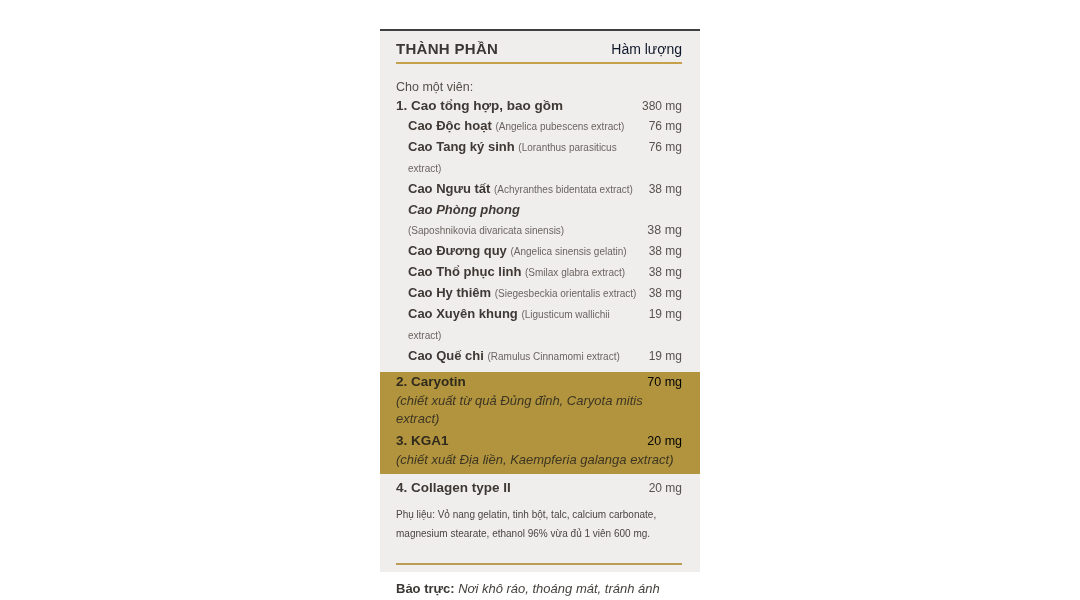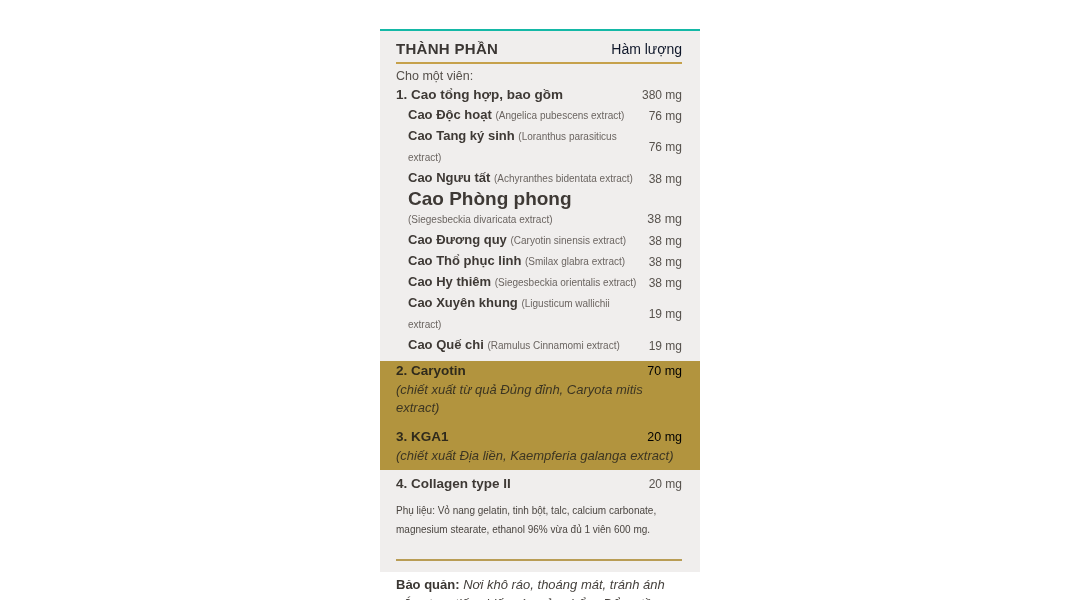--- a/index.html
+++ b/index.html
@@ -9,51 +9,51 @@
     --ink:#3e3935;
     --muted:#6b6561;
     --amt:#57524d;
   }
   *{margin:0;padding:0;box-sizing:border-box;}
   body{background:#ffffff;font-family:"Liberation Sans","DejaVu Sans",sans-serif;}
   .page{position:relative;width:1080px;height:600px;background:#ffffff;overflow:hidden;}
   .panel{
     position:absolute;left:380px;top:29px;width:320px;height:543px;
     background:var(--panel-bg);
-    border-top:2px solid #14b8a6;
+    border-top:2px solid #404040;
     padding:5px 18px 0 16px;
     color:var(--ink);
   }
   .hdr{display:flex;justify-content:space-between;align-items:baseline;line-height:21px;padding-top:2px;}
   .hdr .title{font-weight:bold;font-size:15px;letter-spacing:.3px;color:#3b3734;}
   .hdr .amount-hdr{font-size:14px;color:#0f172a;}
   .gold-rule{height:2px;background:var(--accent);margin-top:2px;}
-  .percap{font-size:12.5px;color:#55504b;line-height:18px;margin-top:3px;}
-  .row{display:flex;align-items:center;line-height:20px;}
+  .percap{font-size:12.5px;color:#55504b;line-height:18px;margin-top:14px;}
+  .row{display:flex;align-items:flex-start;line-height:20px;}
   .row .nm{font-size:13px;}
   .row .b{font-weight:bold;color:var(--ink);}
   .row .sci{font-size:10px;color:var(--muted);}
   .row .amt{margin-left:auto;padding-left:8px;font-size:12px;color:var(--amt);white-space:nowrap;}
   .row.main .b{font-size:13.5px;}
   .row.sub{padding-left:12px;}
   .wraprow{padding-left:12px;}
-  .wraprow .nameline{font-weight:bold;font-size:19px;line-height:20px;color:var(--ink);}
+  .wraprow .nameline{font-weight:bold;font-size:13px;line-height:20px;color:var(--ink);font-style:italic;}
   .wraprow .sciline{display:flex;align-items:baseline;line-height:20px;}
   .wraprow .sci{font-size:10px;color:var(--muted);}
   .wraprow .amt{margin-left:auto;padding-left:8px;font-size:12.5px;color:var(--amt);white-space:nowrap;}
   .band{
     background:var(--highlight);
     margin:5px -18px 0 -16px;
     padding:0 18px 5px 16px;
     color:#332d1e;
   }
   .band .row .b{color:#2f2a1c;font-size:13.5px;}
   .band .row .amt{color:#000000;font-size:12.5px;}
   .band .note{font-size:13px;line-height:18px;color:#3c3522;font-style:italic;}
-  .band .item2{margin-top:10px;}
+  .band .item2{margin-top:3px;}
   .collagen{margin-top:4px;}
   .excipients{margin-top:8px;font-size:10px;line-height:18.5px;color:#4a4540;}
   .divider{height:1.5px;background:#b99d55;margin-top:20px;}
   .careblock{margin-top:14px;font-size:13px;line-height:19px;color:#44403c;}
   .careblock .lbl{font-weight:bold;color:#3b3733;}
   .careblock i{font-style:italic;}
 </style>
 </head>
 <body>
 
@@ -84,27 +84,27 @@
     </div>
 
     <div class="row sub">
       <span class="nm"><span class="b">Cao Ngưu tất</span> <span class="sci">(Achyranthes bidentata extract)</span></span>
       <span class="amt">38 mg</span>
     </div>
 
     <div class="wraprow">
       <div class="nameline">Cao Phòng phong</div>
       <div class="sciline">
-        <span class="sci">(Siegesbeckia divaricata extract)</span>
+        <span class="sci">(Saposhnikovia divaricata sinensis)</span>
         <span class="amt">38 mg</span>
       </div>
     </div>
 
     <div class="row sub">
-      <span class="nm"><span class="b">Cao Đương quy</span> <span class="sci">(Caryotin sinensis extract)</span></span>
+      <span class="nm"><span class="b">Cao Đương quy</span> <span class="sci">(Angelica sinensis gelatin)</span></span>
       <span class="amt">38 mg</span>
     </div>
 
     <div class="row sub">
       <span class="nm"><span class="b">Cao Thổ phục linh</span> <span class="sci">(Smilax glabra extract)</span></span>
       <span class="amt">38 mg</span>
     </div>
 
     <div class="row sub">
       <span class="nm"><span class="b">Cao Hy thiêm</span> <span class="sci">(Siegesbeckia orientalis extract)</span></span>
@@ -137,20 +137,20 @@
     <div class="row main collagen">
       <span class="nm b">4. Collagen type II</span>
       <span class="amt">20 mg</span>
     </div>
 
     <div class="excipients">Phụ liệu: Vỏ nang gelatin, tinh bột, talc, calcium carbonate, magnesium stearate, ethanol 96% vừa đủ 1 viên 600 mg.</div>
 
     <div class="divider"></div>
 
     <div class="careblock">
-      <span class="lbl">Bảo quản:</span>
+      <span class="lbl">Bảo trực:</span>
       <i>Nơi khô ráo, thoáng mát, tránh ánh nắng trực tiếp chiếu vào sản phẩm. Để xa tầm tay trẻ em.</i><br>
       
       
     </div>
 
   </div>
 </div>
 
 </body></html>

